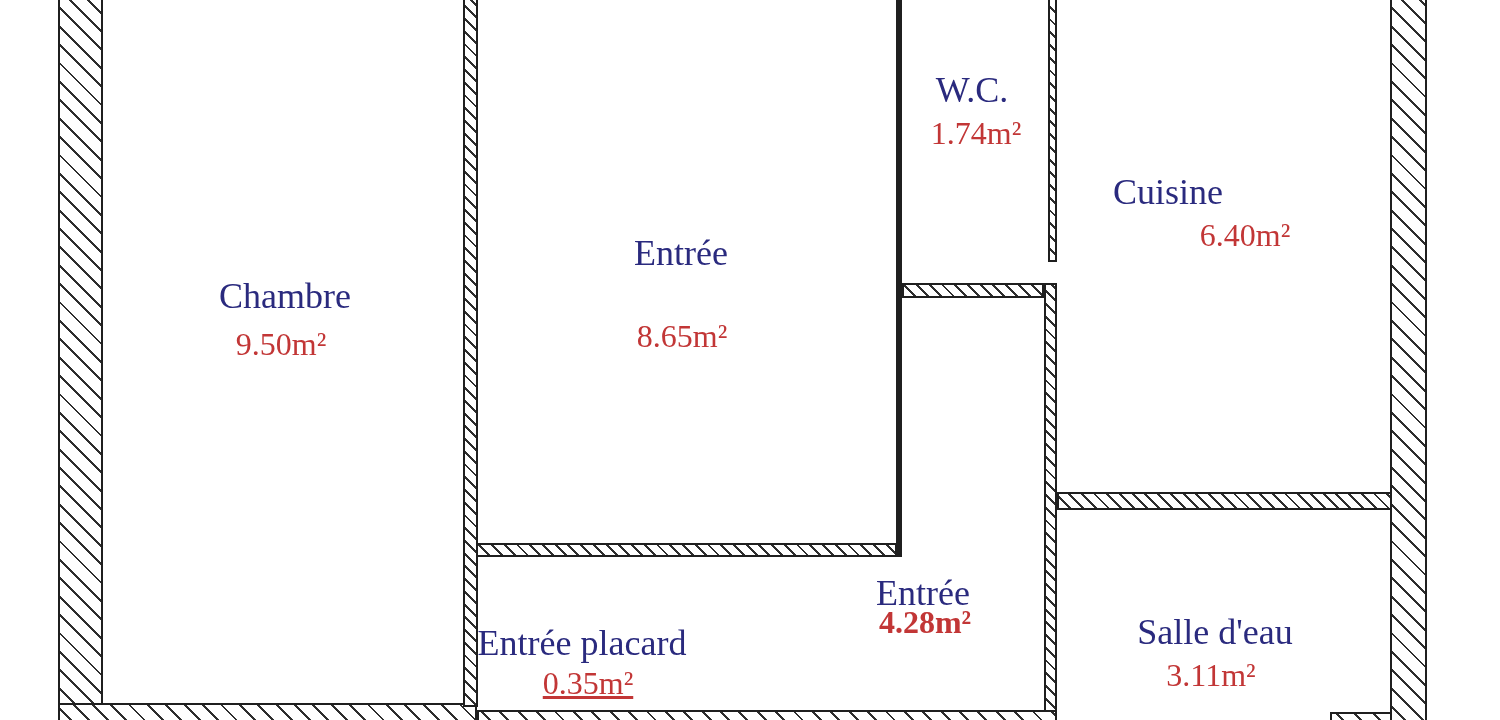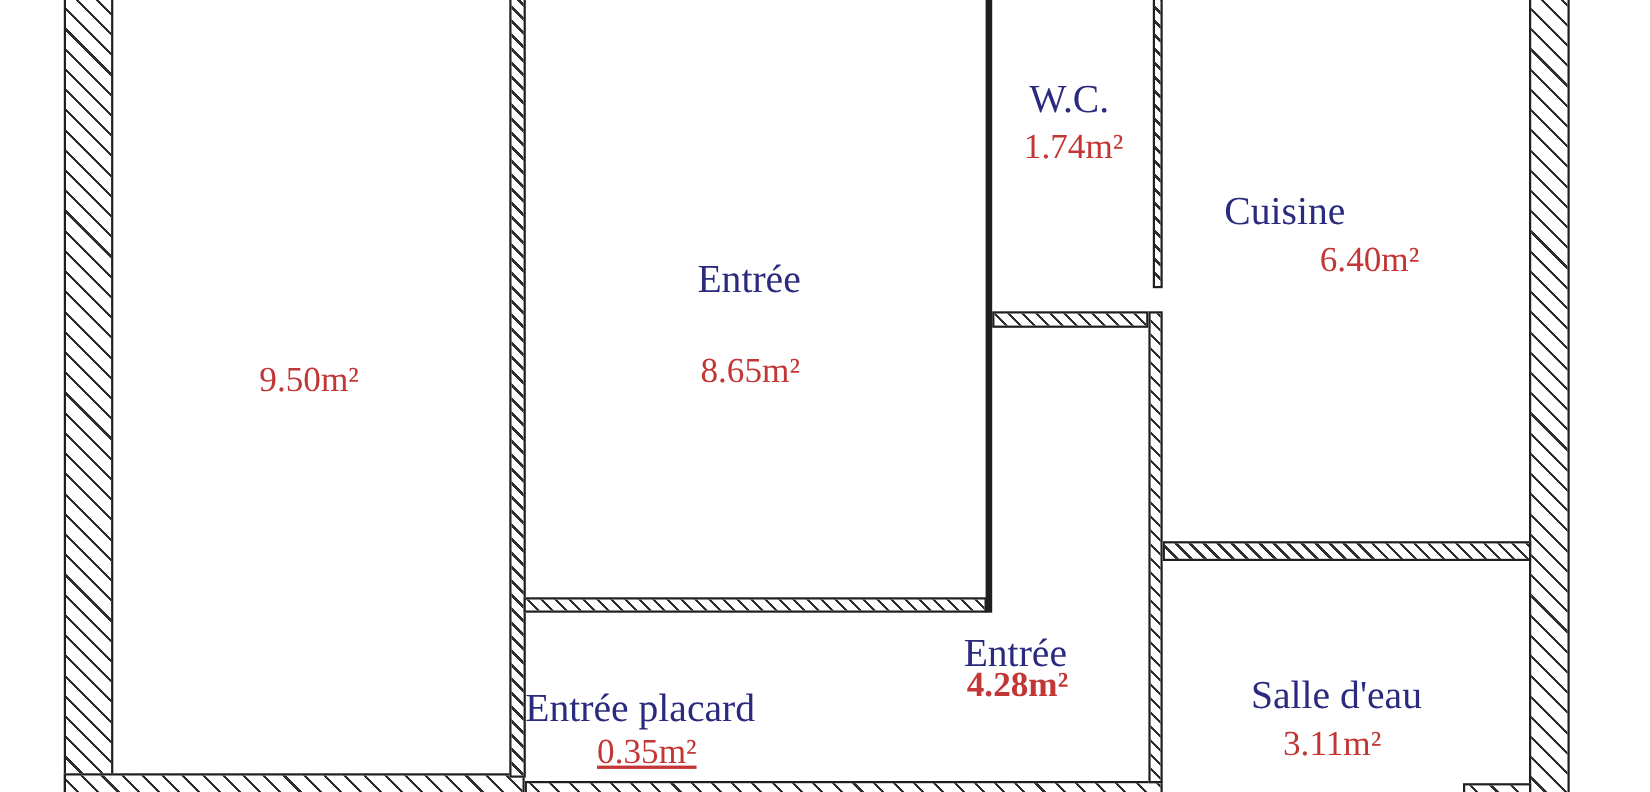--- a/index.html
+++ b/index.html
@@ -65,20 +65,21 @@
   <div class="wall hatch-wide" style="left:1330px; top:712px; width:62px;  height:16px;"></div>
 
   <div class="wall hatch-thin" style="left:463px;  top:-4px;  width:15px;  height:711px;"></div>
   <div class="wall hatch-thin" style="left:476px;  top:543px; width:421px; height:14px;"></div>
   <div class="wall-solid" style="left:896px;  top:-4px;  width:6px;   height:561px;"></div>
   <div class="wall hatch-thin" style="left:1048px; top:-4px;  width:9px;   height:266px;"></div>
   <div class="wall hatch-thin" style="left:902px;  top:283px; width:142px; height:15px;"></div>
   <div class="wall hatch-thin" style="left:1044px; top:283px; width:13px;  height:429px;"></div>
   <div class="wall hatch-thin" style="left:1057px; top:492px; width:335px; height:18px;"></div>
 
+  <div class="lbl rname" style="left:285px;  top:296px;">Chambre</div>
   <div class="lbl rarea" style="left:281px;  top:344px;">9.50m²</div>
 
   <div class="lbl rname" style="left:681px;  top:253px;">Entrée</div>
   <div class="lbl rarea" style="left:682px;  top:294px;margin-top:42px;">8.65m²</div>
 
   <div class="lbl rname" style="left:972px;  top:90px;">W.C.</div>
   <div class="lbl rarea" style="left:976px;  top:133px;">1.74m²</div>
 
   <div class="lbl rname" style="left:1168px; top:192px;">Cuisine</div>
   <div class="lbl rarea" style="left:1222px; top:235px;margin-left:23px;">6.40m²</div>

